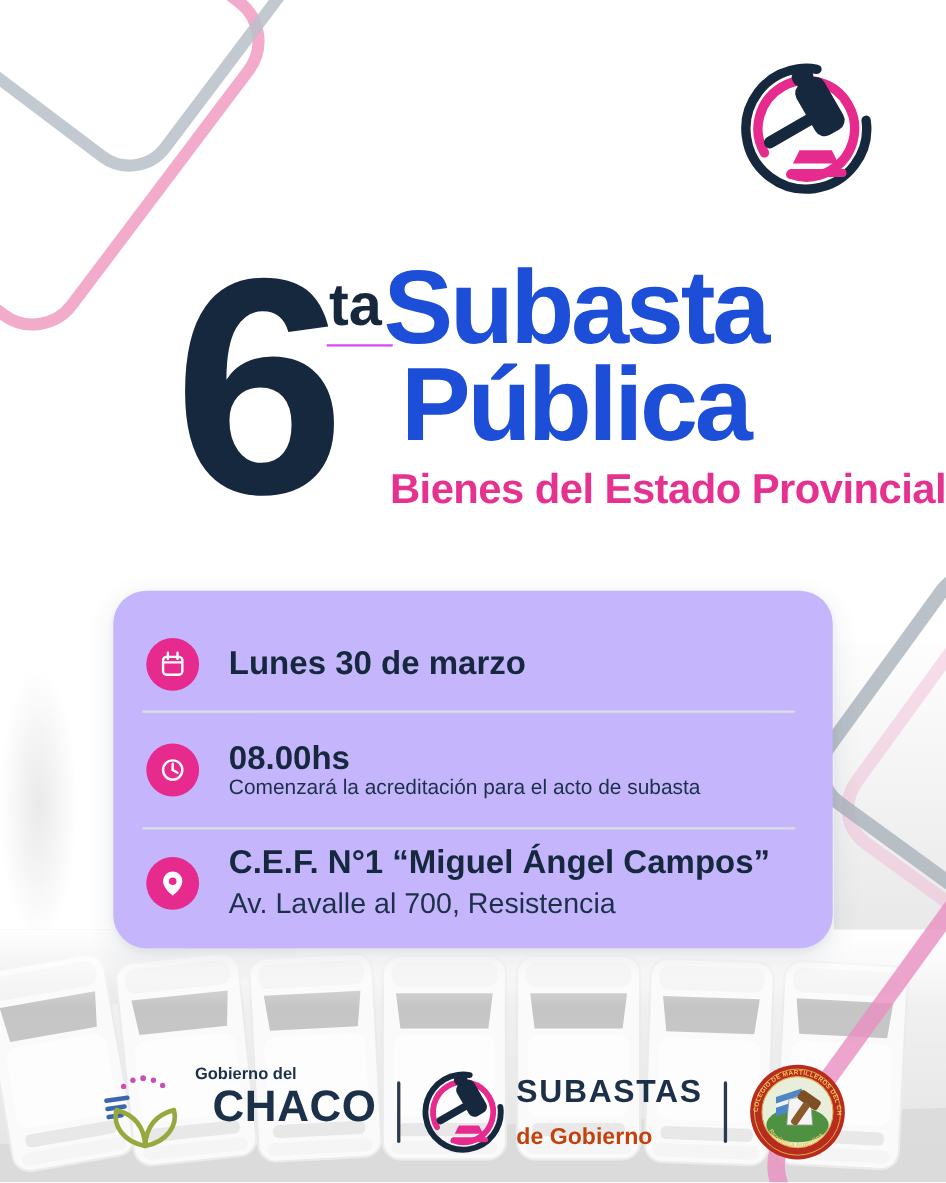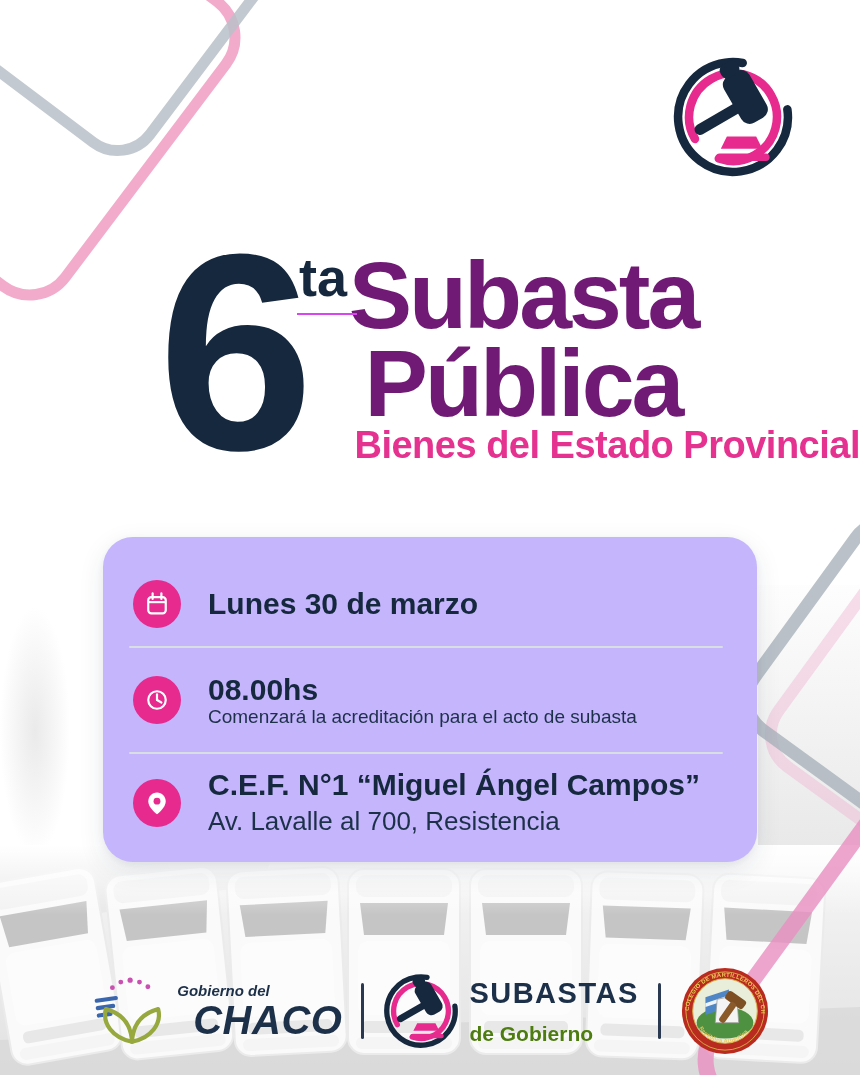--- a/index.html
+++ b/index.html
@@ -28,51 +28,51 @@
     background:radial-gradient(closest-side at 35% 60%, rgba(208,208,208,.45), rgba(255,255,255,0));}
   .photo-right{position:absolute; left:758px; top:585px; width:102px; height:265px; z-index:0;
     background:linear-gradient(180deg, rgba(226,226,226,.05), rgba(205,205,205,.45));}
   
   .logo-top{position:absolute; left:672px; top:56px; width:122px; height:122px; z-index:2;}
   
   .big6{position:absolute; left:158px; top:212px; font-size:280px; line-height:1;
     font-weight:700; letter-spacing:-6px; color:#16283E; z-index:2;}
   .ordinal{position:absolute; left:297px; top:246px; font-size:54px; font-weight:700;
     color:#16283E; border-bottom:2px solid #d946ef; padding:0 10px 5px 2px; z-index:3;}
-  .title-col{position:absolute; left:330px; top:251px; width:386px; text-align:center;
-    font-size:95px; line-height:88px; font-weight:700; letter-spacing:-3px; color:#701a75; z-index:2;}
+  .title-col{position:absolute; left:330px; top:236px; width:386px; text-align:center;
+    font-size:95px; line-height:88px; font-weight:700; letter-spacing:-3px; color:#1d4ed8; z-index:2;}
   .subtitle{position:absolute; left:0; top:424px; width:860px; text-align:right;
     font-size:38px; font-weight:700; letter-spacing:-.5px; color:#E5318F; z-index:2;}
   
   .card{position:absolute; left:103px; top:537px; width:654px; height:325px; z-index:3;
     background:#c4b5fd; border-radius:30px;
     box-shadow:0 8px 26px rgba(30,45,75,.10), 0 2px 6px rgba(30,45,75,.06);
     box-sizing:border-box; padding:24px 34px 10px 30px; display:flex; flex-direction:column;}
   .row{display:flex; align-items:center; gap:27px;}
   .row-1{height:86px;}
   .row-2{height:104px;}
   .row-3{height:99px;}
   .divider{height:2px; background:#d9dee4; border-radius:1px; margin-left:-4px;}
   .icon-circle{flex:0 0 48px; width:48px; height:48px; border-radius:50%;
     background:#E62A8E; display:flex; align-items:center; justify-content:center;}
   .row-title{font-size:30px; font-weight:700; color:#16283E; line-height:1.1; font-family:"Liberation Sans",sans-serif;}
   .row-sub-small{font-size:19px; font-weight:400; color:#1d3049; margin-top:0;}
   .row-sub-big{font-size:26px; font-weight:400; color:#1d3049; margin-top:5px;}
   
   .footer{position:absolute; left:0; top:956px; width:860px; height:110px; z-index:3;
     display:flex; align-items:center; justify-content:center; gap:19px;}
-  .chaco{display:flex; align-items:center; gap:3px;font-style:italic;}
+  .chaco{display:flex; align-items:flex-start; gap:3px;}
   .chaco-text{display:flex; flex-direction:column; line-height:1;}
   .chaco-small{font-size:15px; font-weight:700; color:#1d3049; margin-bottom:2px;}
   .chaco-big{font-size:40px; font-weight:700; letter-spacing:.5px; color:#1d3049;margin-left:16px;}
   .foot-sep{width:3px; height:56px; background:#2a3950; border-radius:2px;}
   .subastas{display:flex; align-items:center; gap:10px;}
   .subastas-text{display:flex; flex-direction:column; line-height:1;}
   .subastas-big{font-size:29px; font-weight:700; letter-spacing:1.5px; color:#1d3049;}
-  .subastas-small{font-size:21px; font-weight:600; color:#4d7c0f; margin-top:15px;}
+  .subastas-small{font-size:21px; font-weight:600; color:#c2410c; margin-top:15px;}
 </style>
 </head>
 <body>
 
 <div class="poster">
 
   <div class="photo-left"></div>
   <div class="photo-right"></div>
   <div class="photo-strip">
     <svg width="860" height="230" viewBox="0 0 860 230" preserveAspectRatio="none">

